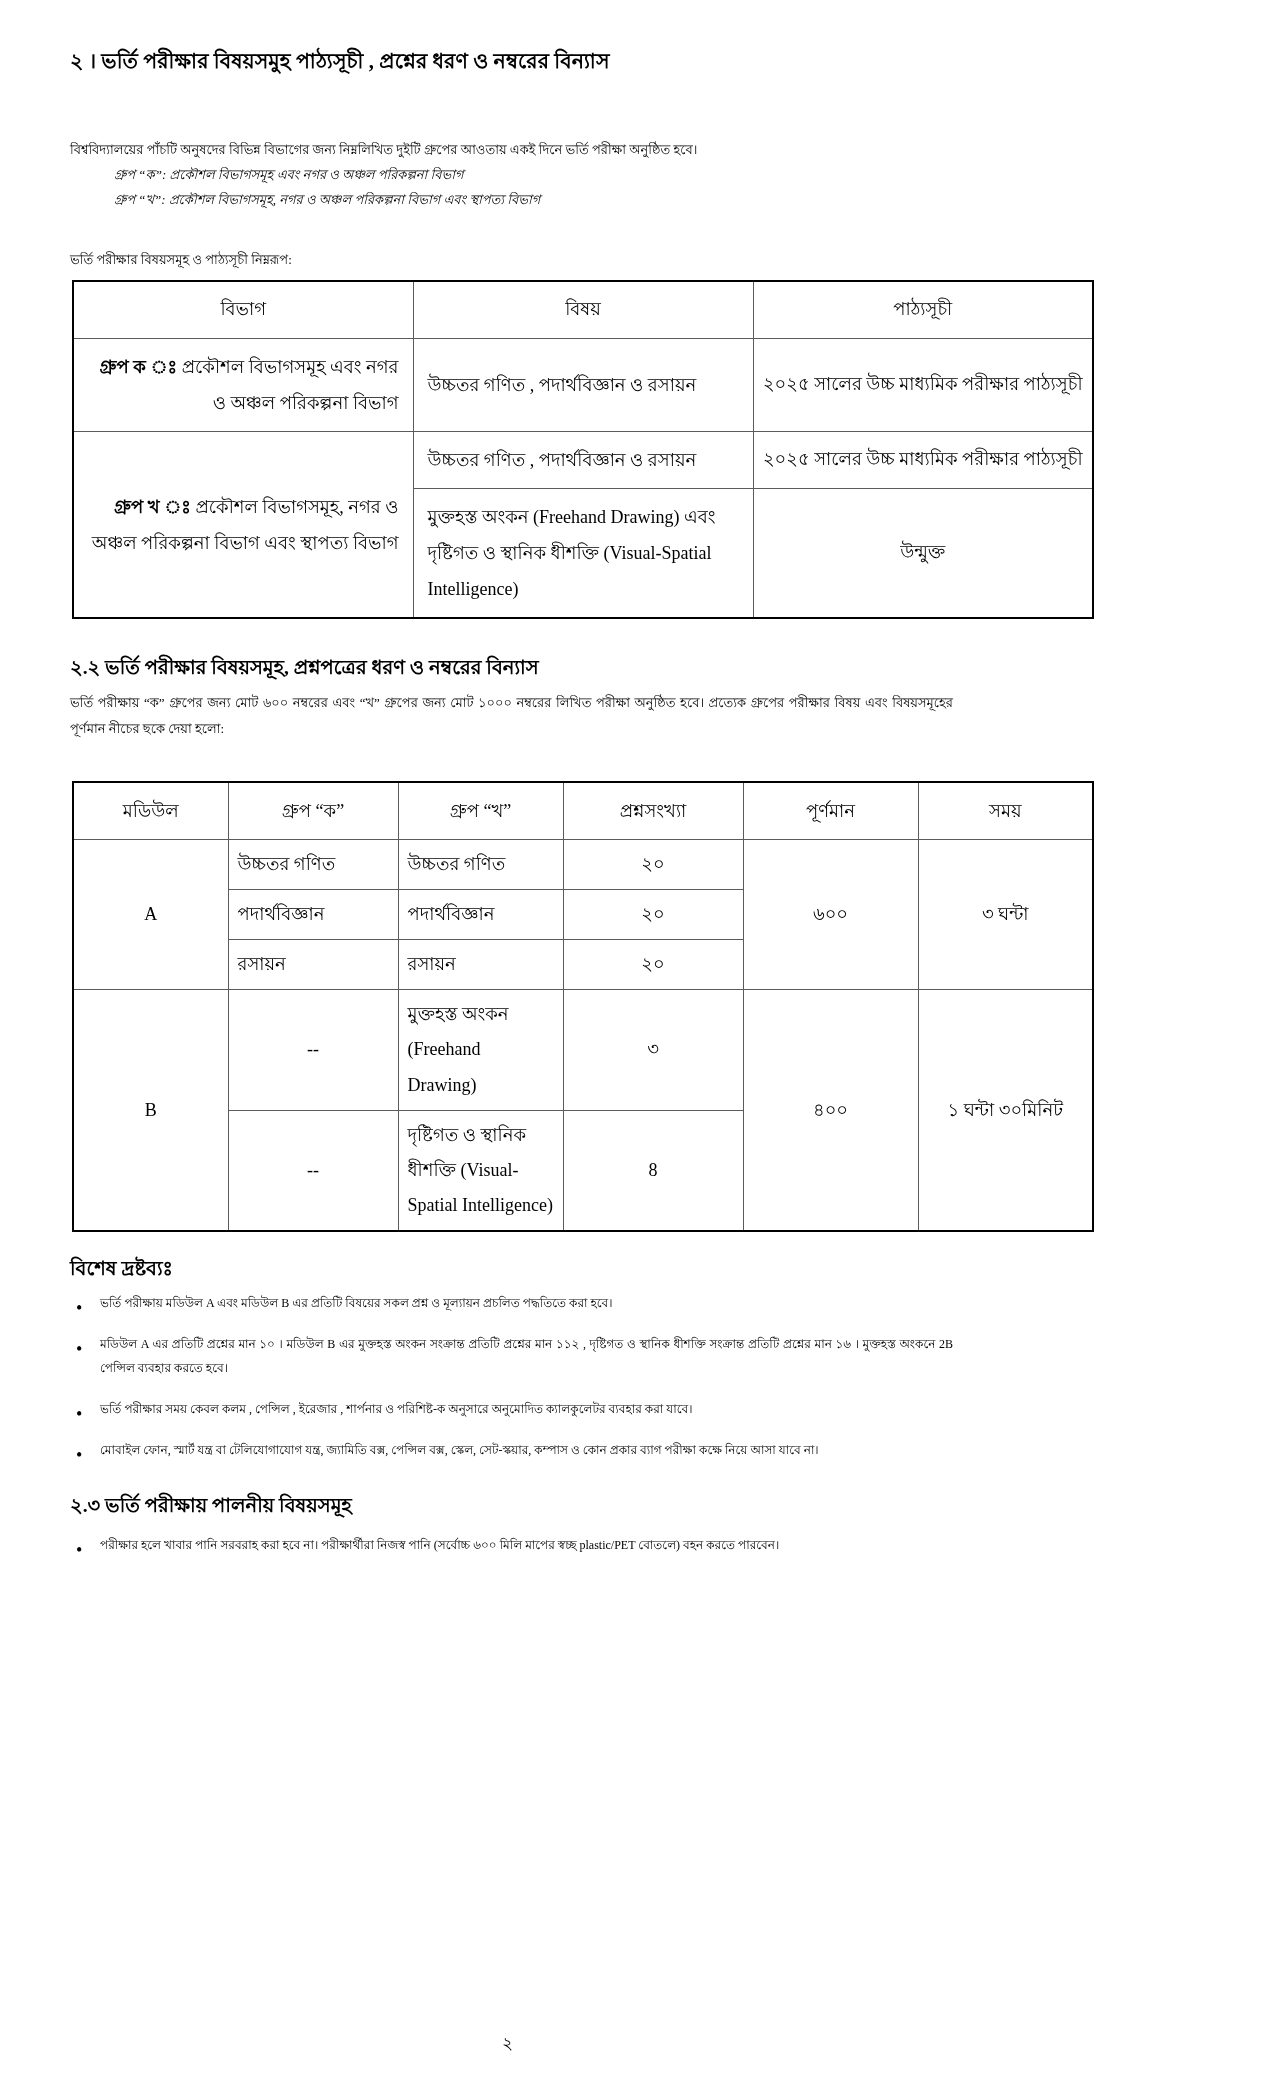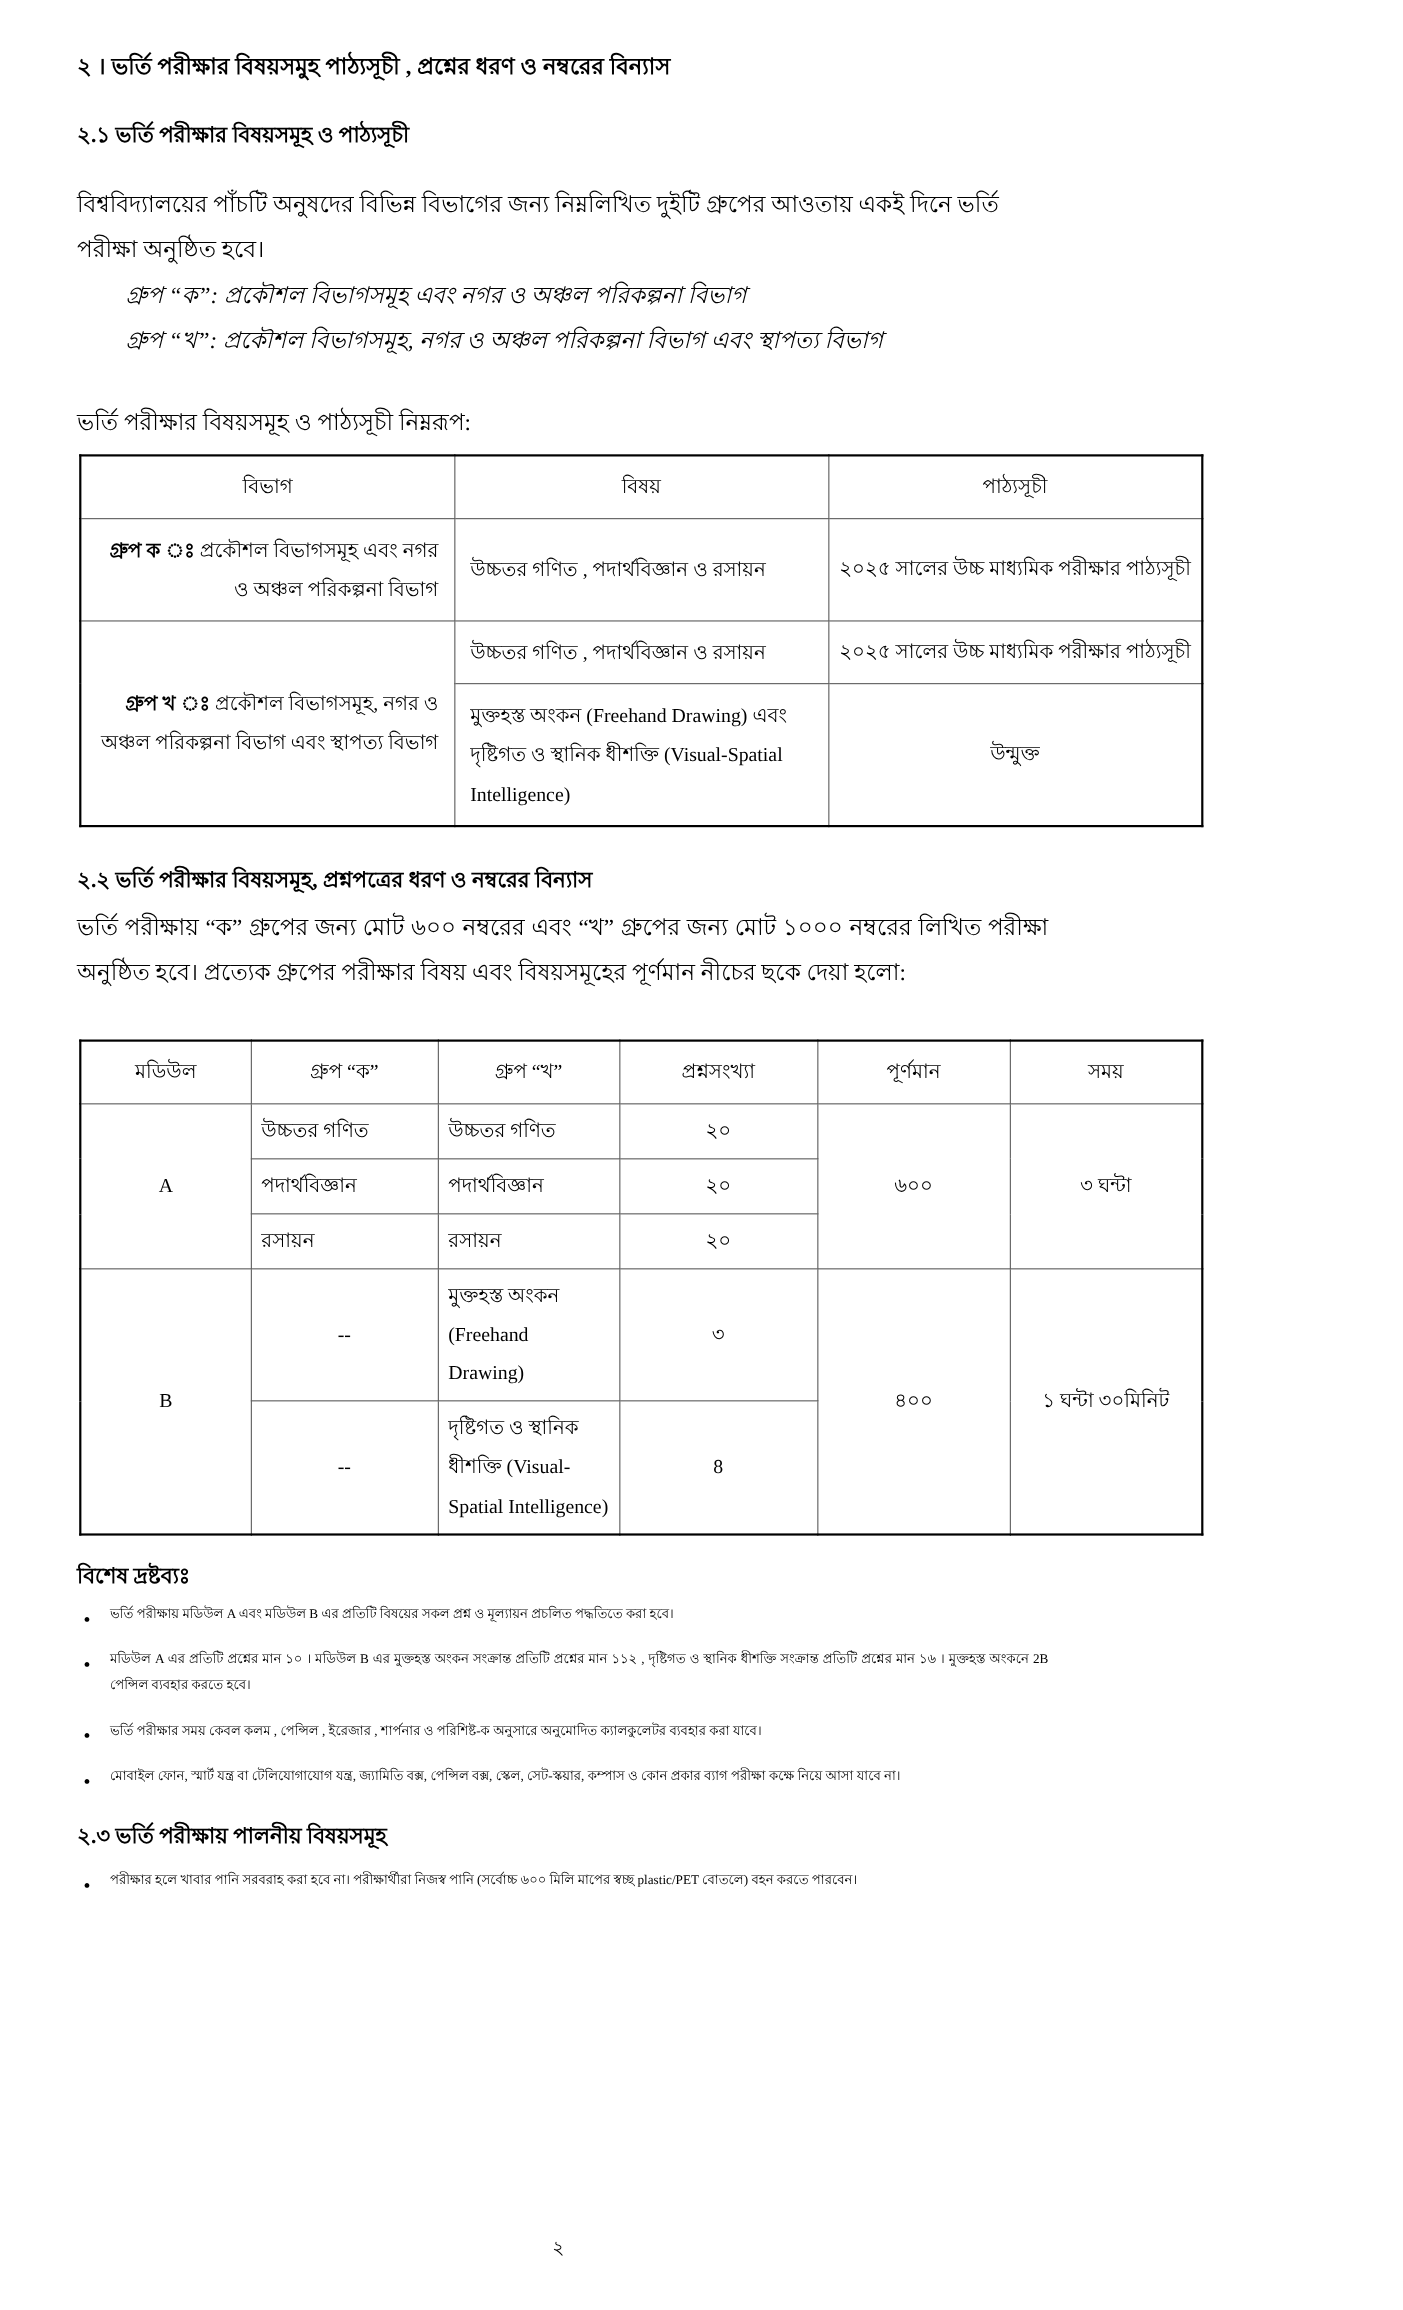--- a/index.html
+++ b/index.html
@@ -39,21 +39,21 @@
   .gap-28 { height: 28px; }
   .gap-22 { height: 22px; }
   .gap-14 { height: 14px; }
   .gap-10 { height: 10px; }
   .gap-8  { height: 8px; }
   .gap-34 { height: 34px; }
   .gap-40 { height: 40px; }
 
   
   .para {
-    font-size: 21px;
+    font-size: 13px;
     line-height: 1.95;
     margin: 0;
     text-align: left;
   }
   .para-indent {
     margin-left: 44px;
     font-style: italic;
   }
   .para-just {
     text-align: justify;
@@ -150,21 +150,20 @@
 </style>
 </head>
 <body>
 
 <div class="page">
 
   <div class="h-section">২ । ভর্তি পরীক্ষার বিষয়সমুহ পাঠ্যসূচী , প্রশ্নের ধরণ ও নম্বরের বিন্যাস</div>
 
   <div class="gap-28"></div>
 
-  <div class="h-sub">২.১ ভর্তি পরীক্ষার বিষয়সমূহ ও পাঠ্যসূচী</div>
 
   <div class="gap-28"></div>
 
   <div class="para">বিশ্ববিদ্যালয়ের পাঁচটি অনুষদের বিভিন্ন বিভাগের জন্য নিম্নলিখিত দুইটি গ্রুপের আওতায় একই দিনে ভর্তি পরীক্ষা অনুষ্ঠিত হবে।</div>
   <div class="para para-indent">গ্রুপ “ক”: প্রকৌশল বিভাগসমূহ এবং নগর ও অঞ্চল পরিকল্পনা বিভাগ</div>
   <div class="para para-indent">গ্রুপ “খ”: প্রকৌশল বিভাগসমূহ, নগর ও অঞ্চল পরিকল্পনা বিভাগ এবং স্থাপত্য বিভাগ</div>
 
   <div class="gap-34"></div>
 
   <div class="para">ভর্তি পরীক্ষার বিষয়সমূহ ও পাঠ্যসূচী নিম্নরূপ:</div>

